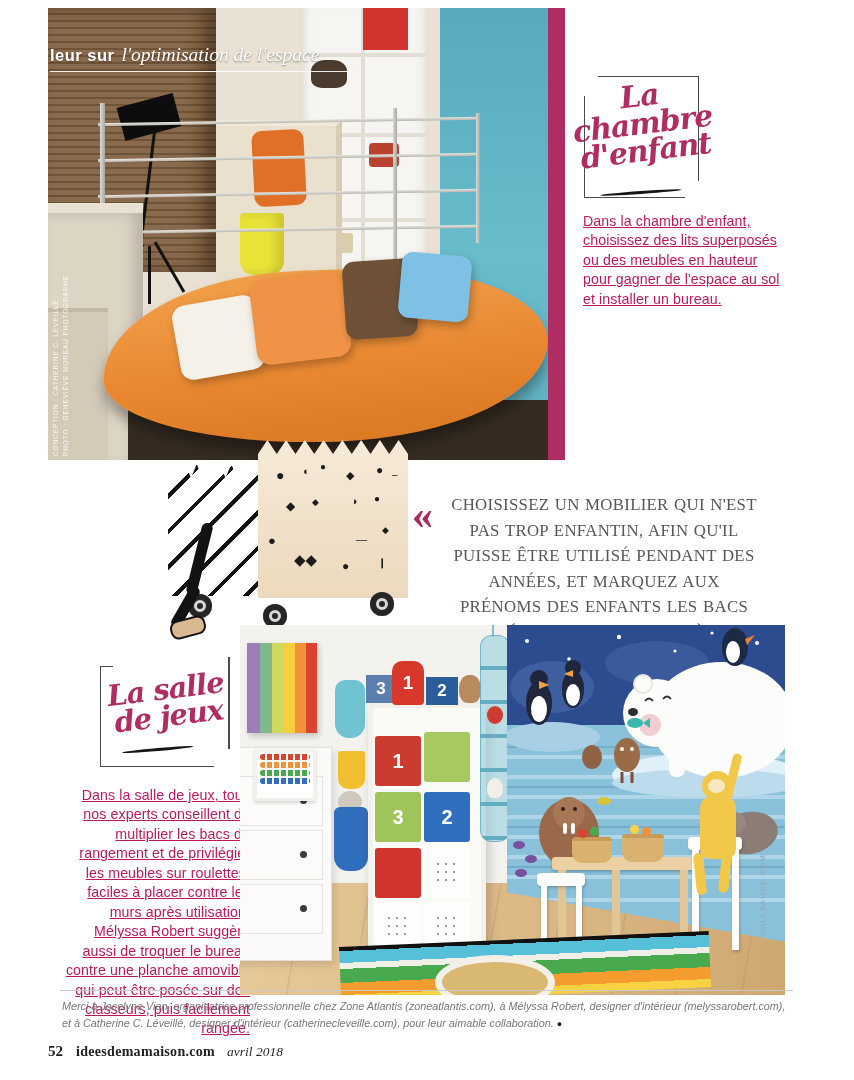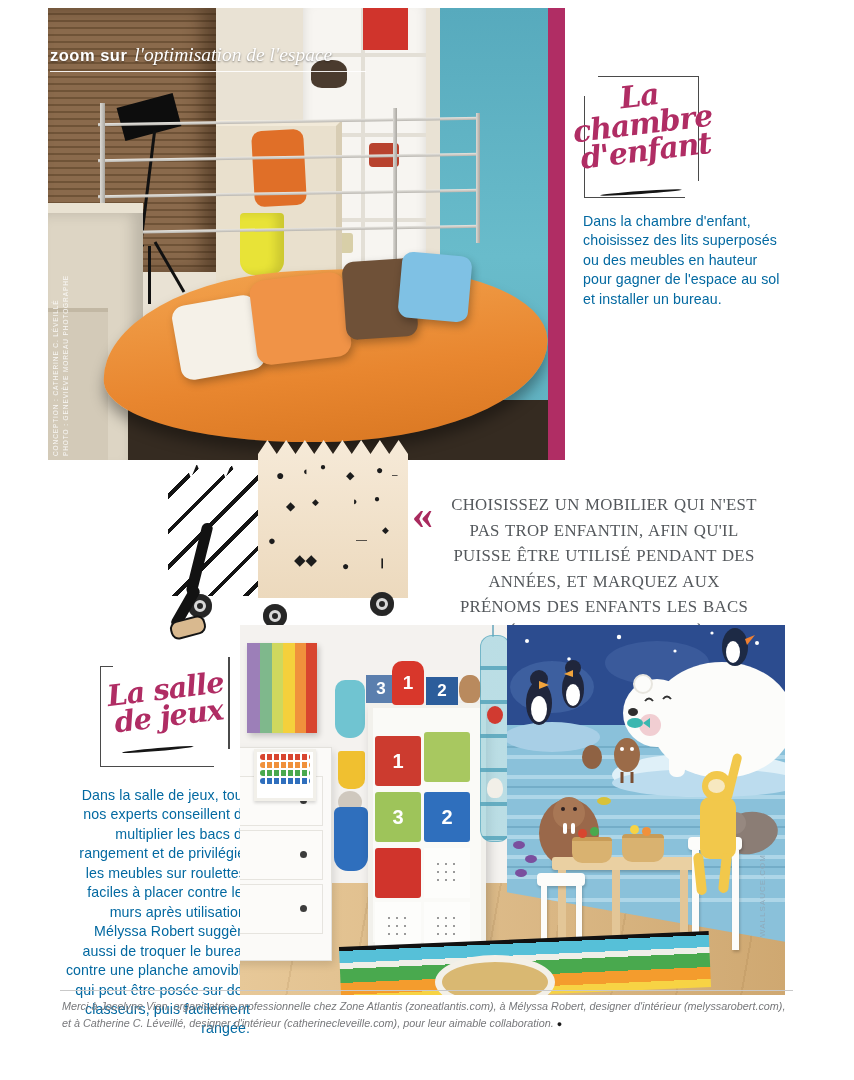--- a/index.html
+++ b/index.html
@@ -46,21 +46,21 @@
   #zoomHeader .zt{font-family:"Liberation Serif",serif;font-style:italic;color:#fff;
     font-size:19.5px;margin-left:7px;}
 
   
   .scriptTitle{font-family:"DejaVu Serif",serif;font-style:italic;font-weight:bold;
     color:#b02d64;text-align:center;line-height:.92;letter-spacing:-1px;transform:rotate(-7deg);}
   .bracket{border-color:#4a4a4a;}
   .swash{background:#161616;border-radius:50%;}
 
   
-  .bodytxt{font-size:14.2px;line-height:1.37;color:#0369a1;letter-spacing:.1px;}
+  .bodytxt{font-size:14.2px;line-height:1.37;color:#be185d;letter-spacing:.1px;text-decoration:underline;}
   .capbold{font-weight:bold;color:#4f5052;font-size:13px;line-height:1.28;}
   .capreg{color:#8f9092;font-size:13px;line-height:1.28;}
   #quote{width:312px;text-align:center;font-family:"Liberation Serif",serif;
     font-size:16.8px;line-height:1.52;color:#54585c;letter-spacing:.3px;word-spacing:1px;}
   .gmark{font-family:"Liberation Serif",serif;font-weight:bold;color:#a92a5e;}
 
   
   .zig{clip-path:polygon(0 14px,6.25% 0,12.5% 14px,18.75% 0,25% 14px,31.25% 0,37.5% 14px,
     43.75% 0,50% 14px,56.25% 0,62.5% 14px,68.75% 0,75% 14px,81.25% 0,87.5% 14px,93.75% 0,
     100% 14px,100% 100%,0 100%);}
@@ -174,21 +174,21 @@
     <div class="abs pillow" style="left:352px;top:246px;width:70px;height:66px;background:#7fc1e4;transform:rotate(5deg);"></div>
 
     <div class="abs stripe"></div>
 
     <div class="abs photocredit">
       <span style="display:block;">CONCEPTION : CATHERINE C. LÉVEILLÉ</span>
       <span style="display:block;">PHOTO : GENEVIÈVE MOREAU PHOTOGRAPHE</span>
     </div>
 
     <div id="zoomHeader" class="abs">
-      <span class="zl">zoom sur</span><span class="zt">l'optimisation de l'espace</span>
+      <span class="zl">leur sur</span><span class="zt">l'optimisation de l'espace</span>
     </div>
   </div>
 
   <div class="abs bracket" style="left:598px;top:76px;width:100px;height:104px;border-top:1.5px solid #4a4a4a;border-right:1.5px solid #4a4a4a;"></div>
   <div class="abs bracket" style="left:584px;top:96px;width:100px;height:101px;border-left:1.5px solid #4a4a4a;border-bottom:1.5px solid #4a4a4a;"></div>
   <div class="abs scriptTitle" style="left:560px;top:82px;width:165px;font-size:30px;">
     <span style="display:block;">La</span>
     <span style="display:block;">chambre</span>
     <span style="display:block;">d'enfant</span>
   </div>
@@ -424,14 +424,19 @@
 
     <div class="abs wallsauce">WALLSAUCE.COM</div>
   </div>
 
   <div class="abs" style="left:60px;top:990px;width:733px;height:1px;background:#c9c9c9;"></div>
   <div id="thanks" class="abs">
     <span>Merci à Jocelyne Vien, organisatrice professionnelle chez Zone Atlantis (zoneatlantis.com), à Mélyssa Robert, designer d'intérieur (melyssarobert.com), et à Catherine C. Léveillé, designer d'intérieur (catherinecleveille.com), pour leur aimable collaboration.</span>
     <span style="font-style:normal;color:#1a1a1a;font-size:9px;">●</span>
   </div>
 
+  <div id="pageline" class="abs">
+    <span class="pn">52</span>
+    <span class="site">ideesdemamaison.com</span>
+    <span class="iss">avril 2018</span>
+  </div>
 
 </div>
 
 </body></html>

